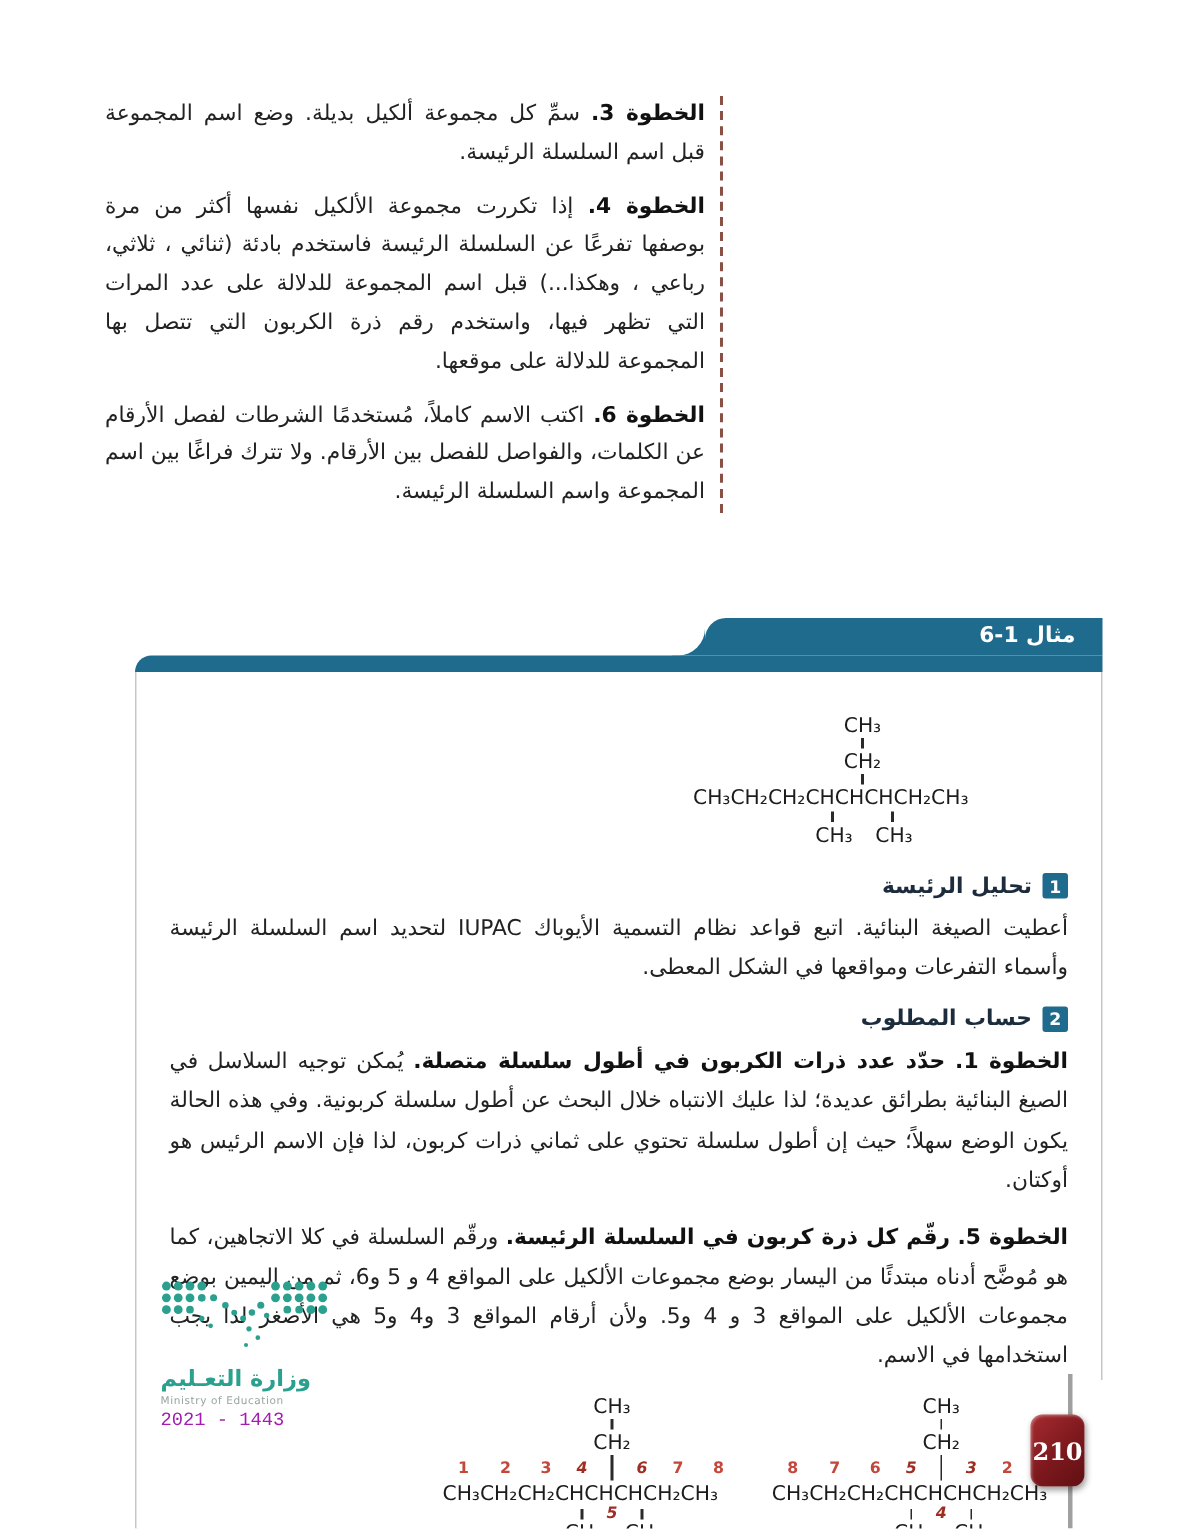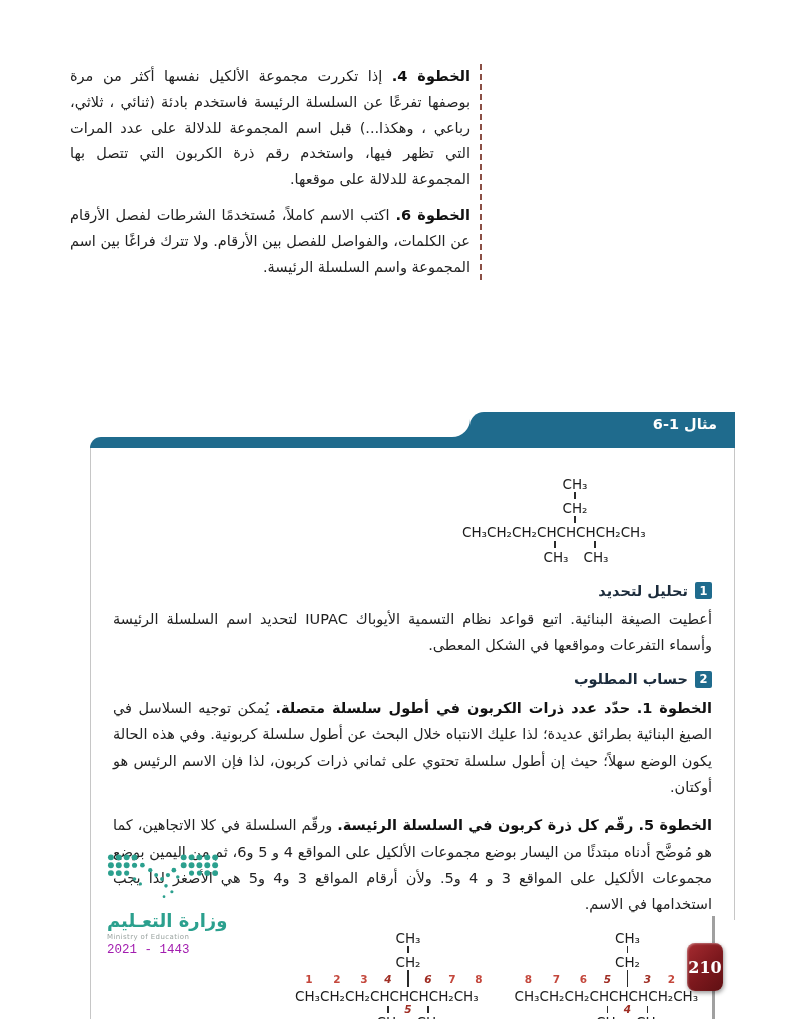--- a/index.html
+++ b/index.html
@@ -63,40 +63,41 @@
   .plain{width:202px;height:96px;margin:14px 48px 0 0;}
   .numbered{width:202px;height:104px;}
   .structs-row{direction:ltr;display:flex;gap:26px;margin:10px 0 0 0;justify-content:flex-start;padding-right:4px;}
   .n{
     position:absolute;transform:translateX(-50%);
     font-size:10.5px;font-weight:bold;color:#c4473c;line-height:1;
   }
   .n.hl{color:#9f2d23;font-style:italic;}
   
   .logo{position:absolute;left:16px;top:404px;width:134px;direction:ltr;text-align:left;}
-  .logo-ar{color:#2ba08e;font-weight:bold;font-size:18px;direction:rtl;text-align:left;margin-top:2px;}
+  .logo-ar{color:#2ba08e;font-weight:bold;font-size:15px;direction:rtl;text-align:left;margin-top:2px;}
   .logo-en{color:#9aa3a0;font-size:7px;letter-spacing:0.4px;margin-top:2px;}
   .logo-years{color:#a21caf;font-size:12.5px;margin-top:2px;font-family:Liberation Mono, monospace;}
   
   .fold-line{position:absolute;left:712px;top:916px;width:2.5px;height:103px;background:#a0a0a0;z-index:3;}
   .badge{
     position:absolute;left:687px;top:943px;width:36px;height:48px;z-index:4;
     background:linear-gradient(135deg,#a62b30 0%,#7c181d 55%,#5f1013 100%);
     border-radius:8px;color:#fff;font-family:"DejaVu Serif",serif;
     font-weight:bold;font-size:16px;display:flex;align-items:center;justify-content:center;
     box-shadow:inset 1px 1px 2px rgba(255,255,255,.35), 1px 2px 4px rgba(0,0,0,.4);
   }
 </style>
 </head>
 <body>
 
 <div class="page">
 
   <div class="top-block">
     <div class="top-block-inner">
+      <p class="tp"><b class="lead">الخطوة 3.</b> <span>سمِّ كل مجموعة ألكيل بديلة. وضع اسم المجموعة قبل اسم السلسلة الرئيسة.</span></p>
       <p class="tp"><b class="lead">الخطوة 4.</b> <span>إذا تكررت مجموعة الألكيل نفسها أكثر من مرة بوصفها تفرعًا عن السلسلة الرئيسة فاستخدم بادئة (ثنائي ، ثلاثي، رباعي ، وهكذا...) قبل اسم المجموعة للدلالة على عدد المرات التي تظهر فيها، واستخدم رقم ذرة الكربون التي تتصل بها المجموعة للدلالة على موقعها.</span></p>
       <p class="tp"><b class="lead">الخطوة 6.</b> <span>اكتب الاسم كاملاً، مُستخدمًا الشرطات لفصل الأرقام عن الكلمات، والفواصل للفصل بين الأرقام. ولا تترك فراغًا بين اسم المجموعة واسم السلسلة الرئيسة.</span></p>
     </div>
   </div>
 
   <div class="card">
     <div class="tab">
       <span class="tab-curve"></span>
       <span class="tab-label">مثال 1-6</span>
     </div>
@@ -116,21 +117,21 @@
           <span class="chain" style="top:48px;">CH₃CH₂CH₂CHCHCHCH₂CH₃</span>
           <div class="vbar" style="left:92px;top:65px;height:7px;"></div>
           <div class="vbar" style="left:132px;top:65px;height:7px;"></div>
           <span class="pos" style="left:94px;top:73px;">CH₃</span>
           <span class="pos" style="left:134px;top:73px;">CH₃</span>
         </div>
       </div>
 
       <div class="sec-head">
         <span class="numbox">1</span>
-        <span class="sec-title">تحليل لتحديد</span>
+        <span class="sec-title">تحليل الرئيسة</span>
       </div>
       <p class="body-p">أعطيت الصيغة البنائية. اتبع قواعد نظام التسمية الأيوباك IUPAC لتحديد اسم السلسلة الرئيسة وأسماء التفرعات ومواقعها في الشكل المعطى.</p>
 
       <div class="sec-head">
         <span class="numbox">2</span>
         <span class="sec-title">حساب المطلوب</span>
       </div>
 
       <p class="body-p step-p"><b>الخطوة 1.</b> <b>حدّد عدد ذرات الكربون في أطول سلسلة متصلة.</b> <span>يُمكن توجيه السلاسل في الصيغ البنائية بطرائق عديدة؛ لذا عليك الانتباه خلال البحث عن أطول سلسلة كربونية. وفي هذه الحالة يكون الوضع سهلاً؛ حيث إن أطول سلسلة تحتوي على ثماني ذرات كربون، لذا فإن الاسم الرئيس هو أوكتان.</span></p>
 

